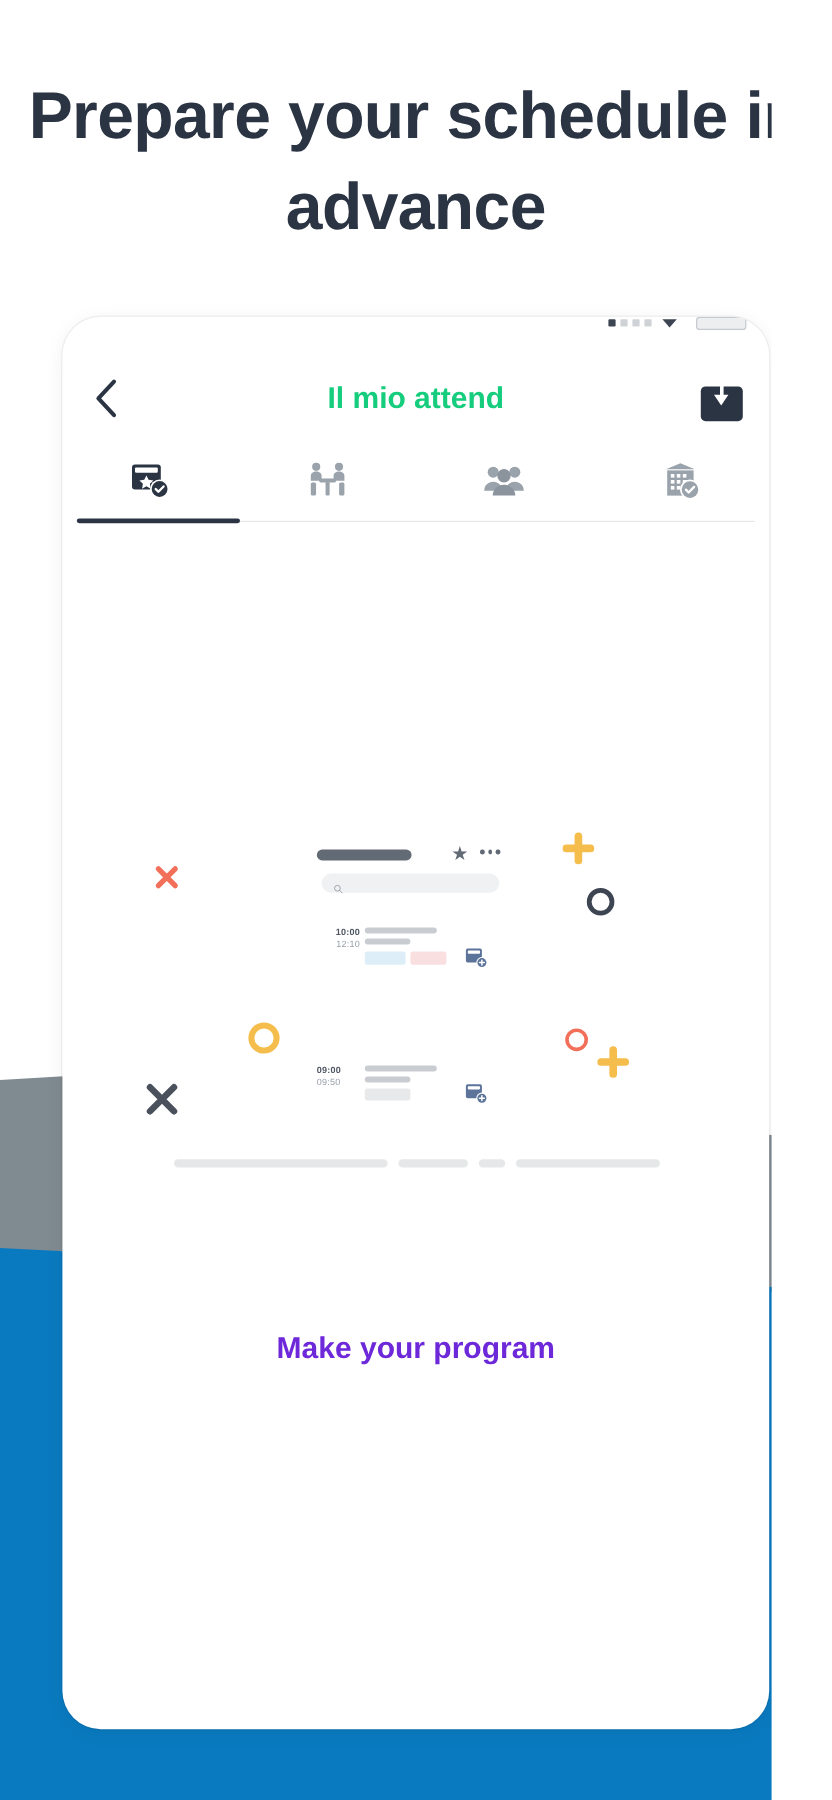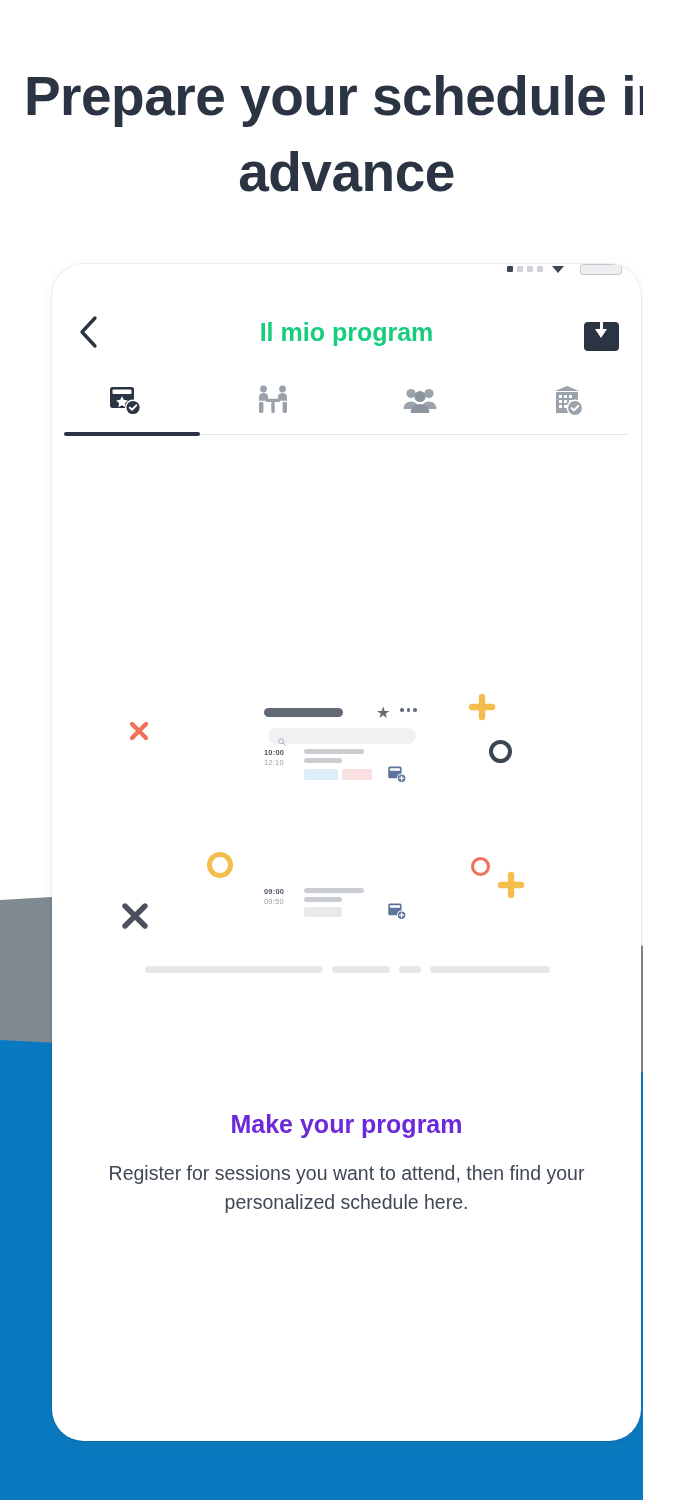--- a/index.html
+++ b/index.html
@@ -391,21 +391,21 @@
     </div>
 
     <div class="appbar">
       <div class="back-btn">
         <span>
           <svg width="22" height="34" viewBox="0 0 22 34" fill="none">
             <path d="M18 3 L5 17 L18 31" stroke="#2b3443" stroke-width="3.4" stroke-linecap="round" stroke-linejoin="round"></path>
           </svg>
         </span>
       </div>
-      <div class="app-title">Il mio program</div>
+      <div class="app-title">Il mio attend</div>
       <div class="dl-btn">
         <span>
           <span class="dl-box"></span>
           <span class="dl-arrow">
             <span class="dl-stem"></span>
             <span class="dl-head"></span>
           </span>
         </span>
       </div>
     </div>
@@ -523,21 +523,21 @@
 
         <div class="ill-search">
           <span class="ill-search-ico">
             <svg width="8" height="8" viewBox="0 0 10 10">
               <circle cx="4" cy="4" r="3" stroke="#9aa1aa" stroke-width="1" fill="none"></circle>
               <path d="M6.2 6.2 L9 9" stroke="#9aa1aa" stroke-width="1" stroke-linecap="round"></path>
             </svg>
           </span>
         </div>
 
-        <div class="ev" style="top:44px; height:46px;">
+        <div class="ev" style="top:68px; height:46px;text-align:right;">
           <div class="ev-times">
             <div class="ev-t1">10:00</div>
             <div class="ev-t2">12:10</div>
           </div>
           <div class="ev-line" style="left:40px; top:1px; width:60px; height:5px;"></div>
           <div class="ev-line ev-line2" style="left:40px; top:10px; width:38px; height:5px;"></div>
           <div class="ev-chip" style="left:40px; top:21px; width:34px; background:#ddeef8;"></div>
           <div class="ev-chip" style="left:78px; top:21px; width:30px; background:#fadfe0;"></div>
           <div class="ev-icon" style="left:123px; top:16px;">
             <svg width="20" height="20" viewBox="0 0 24 24">
@@ -575,16 +575,15 @@
       <div class="ill-bars">
         <span style="left:93px; width:178px;"></span>
         <span style="left:280px; width:58px;"></span>
         <span style="left:347px; width:22px;"></span>
         <span style="left:378px; width:120px;"></span>
       </div>
 
     </div>
 
     <div class="cap-title">Make your program</div>
-    <div class="cap-body">Register for sessions you want to attend, then find your personalized schedule here.</div>
 
   </div>
 </div>
 
 </body></html>

